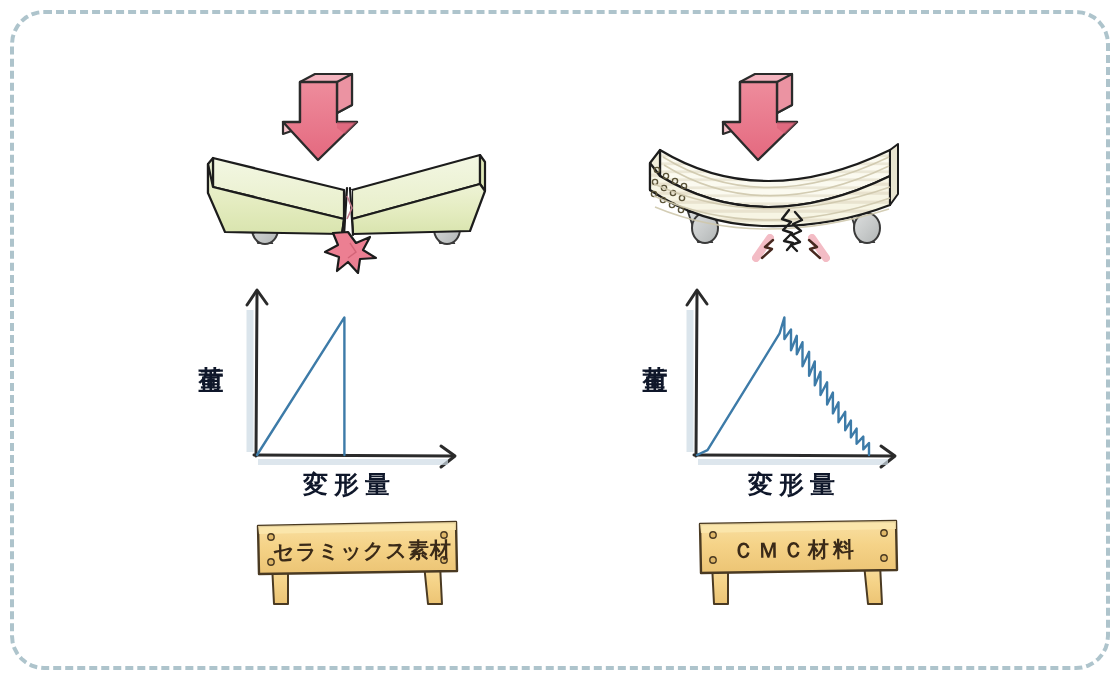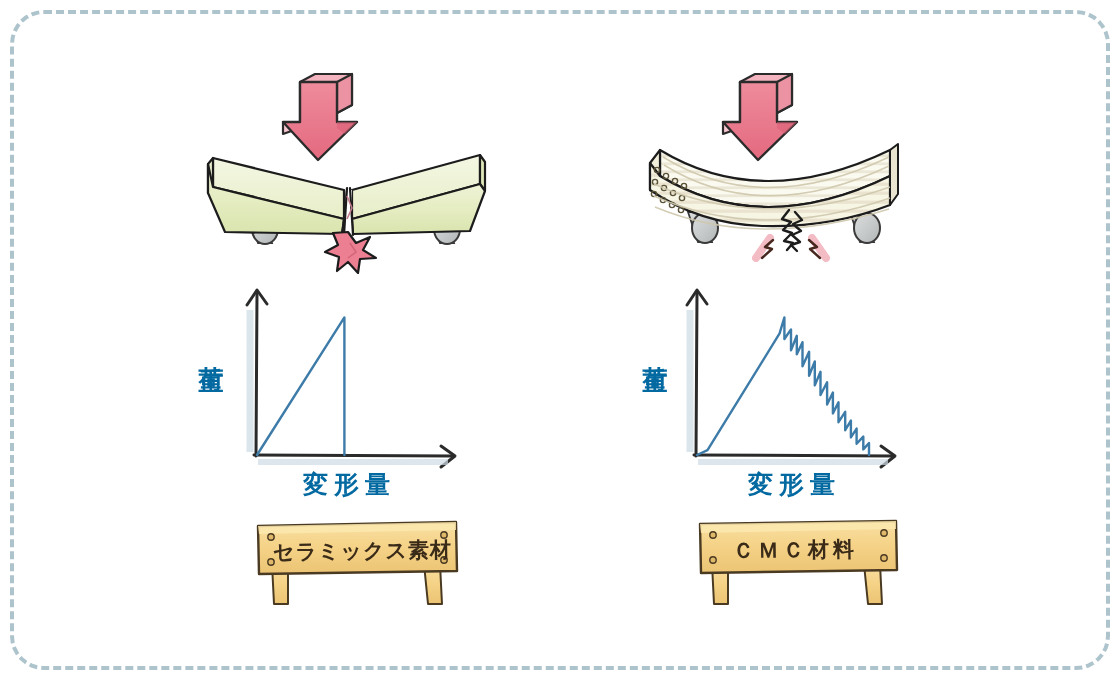--- a/index.html
+++ b/index.html
@@ -32,21 +32,21 @@
   }
 
   .svg-layer {
     position: absolute;
     left: 0; top: 0;
     width: 1120px;
     height: 680px;
   }
   .axis-label {
     position: absolute;
-    color: #0369a1;
+    color: #0f172a;
     font-family: "DejaVu Sans", sans-serif;
     font-weight: 700;
     letter-spacing: 2px;
   }
   .y-axis-label {
     font-size: 25px;
     line-height: 1.18;
     writing-mode: vertical-rl;
     text-orientation: upright;
   }

